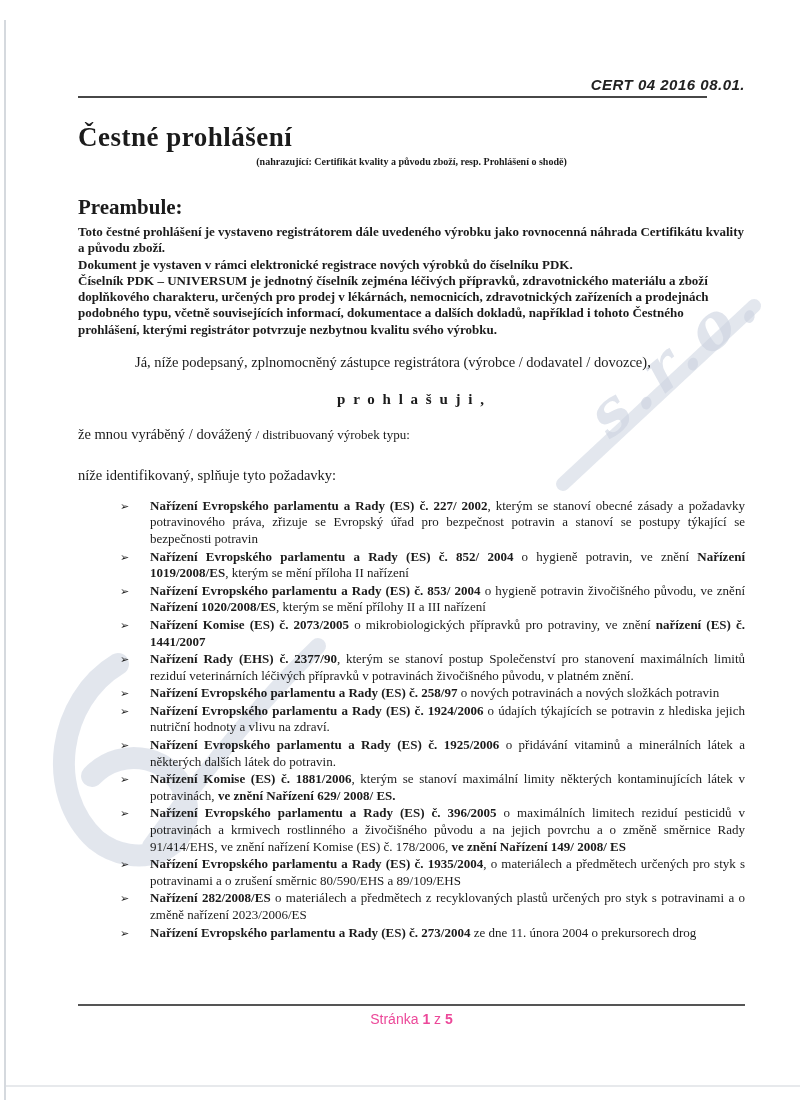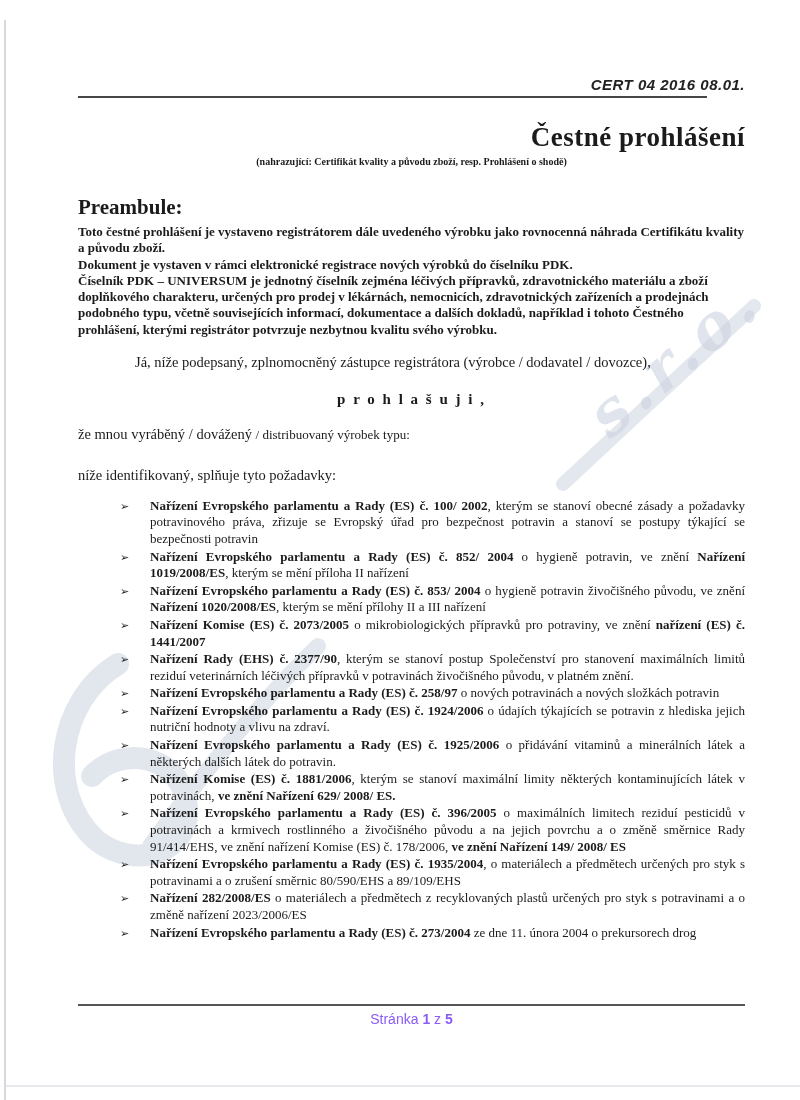--- a/index.html
+++ b/index.html
@@ -9,21 +9,21 @@
   }
   .scan-edge-left{position:absolute;left:4px;top:20px;bottom:0;width:2px;background:#d5d9de;}
   .scan-edge-bottom{position:absolute;left:6px;right:0;top:1085px;height:2px;background:#e7e9ec;}
   .watermark{position:absolute;left:0;top:0;width:800px;height:1100px;pointer-events:none;}
   .content{position:absolute;left:78px;top:0;width:667px;margin-top:40px;}
   .doc-code{
     margin-top:36px;text-align:right;font-family:"Liberation Sans",sans-serif;
     font-style:italic;font-weight:600;font-size:15px;letter-spacing:.5px;color:#222;
   }
   .header-rule{height:2px;background:#474747;margin-top:3px;margin-right:38px;}
-  .doc-title{margin-top:24px;text-align:right;font-weight:bold;font-size:27px;letter-spacing:.5px;}
+  .doc-title{margin-top:24px;text-align:left;font-weight:bold;font-size:27px;letter-spacing:.5px;}
   .doc-subtitle{margin-top:3px;text-align:center;font-weight:bold;font-size:10px;}
   .preambule-heading{margin-top:28px;font-weight:bold;font-size:21px;}
   .preambule-text{margin-top:4px;font-weight:bold;font-size:13px;line-height:1.25;}
   .preambule-text p{margin:0;}
   .intro-line{margin-top:16px;font-size:14.5px;text-indent:57px;}
   .verb-line{margin-top:20px;text-align:center;font-weight:bold;font-size:15px;letter-spacing:2px;}
   .product-intro{margin-top:18px;font-size:14.5px;}
   .product-intro .small{font-size:13px;}
   .product-line{margin-top:6px;text-align:center;font-size:16px;}
   .product-term{
@@ -33,21 +33,21 @@
   .product-comma{font-weight:bold;}
   .requirements-intro{margin-top:24px;font-size:14.5px;}
   ul.regulations{list-style:none;margin:14px 0 0 0;padding:0;font-size:13px;line-height:16.6px;}
   ul.regulations li{position:relative;padding-left:72px;text-align:justify;margin:0 0 1px 0;}
   ul.regulations .bullet{position:absolute;left:42px;top:0;font-size:11px;}
   ul.regulations .b{font-weight:bold;}
   .footer{position:absolute;left:78px;top:1004px;width:667px;}
   .footer-rule{height:2px;background:#555;}
   .footer-text{
     margin-top:5px;text-align:center;font-family:"Liberation Sans",sans-serif;
-    font-size:14px;color:#8b5cf6;
+    font-size:14px;color:#ec4899;
   }
   .footer-text .b{font-weight:bold;}
 </style>
 </head>
 <body>
 
 <div class="page">
 
   <div class="scan-edge-left"></div>
   <div class="scan-edge-bottom"></div>
@@ -79,21 +79,21 @@
     <div class="intro-line">Já, níže podepsaný, zplnomocněný zástupce registrátora (výrobce / dodavatel / dovozce),</div>
 
     <div class="verb-line">p r o h l a š u j i ,</div>
 
     <div class="product-intro"><span>že mnou vyráběný / dovážený </span><span class="small">/ distribuovaný výrobek typu:</span></div>
 
 
     <div class="requirements-intro">níže identifikovaný, splňuje tyto požadavky:</div>
 
     <ul class="regulations">
-        <li><span class="bullet">➢</span><span><span class="b">Nařízení Evropského parlamentu a Rady (ES) č. 100/ 2002</span><span>, kterým se stanoví obecné zásady a požadavky potravinového práva, zřizuje se Evropský úřad pro bezpečnost potravin a stanoví se postupy týkající se bezpečnosti potravin</span></span></li>
+        <li><span class="bullet">➢</span><span><span class="b">Nařízení Evropského parlamentu a Rady (ES) č. 227/ 2002</span><span>, kterým se stanoví obecné zásady a požadavky potravinového práva, zřizuje se Evropský úřad pro bezpečnost potravin a stanoví se postupy týkající se bezpečnosti potravin</span></span></li>
         <li><span class="bullet">➢</span><span><span class="b">Nařízení Evropského parlamentu a Rady (ES) č. 852/ 2004</span><span> o hygieně potravin, ve znění </span><span class="b">Nařízení 1019/2008/ES</span><span>, kterým se mění příloha II nařízení</span></span></li>
         <li><span class="bullet">➢</span><span><span class="b">Nařízení Evropského parlamentu a Rady (ES) č. 853/ 2004</span><span> o hygieně potravin živočišného původu, ve znění </span><span class="b">Nařízení 1020/2008/ES</span><span>, kterým se mění přílohy II a III nařízení</span></span></li>
         <li><span class="bullet">➢</span><span><span class="b">Nařízení Komise (ES) č. 2073/2005</span><span> o mikrobiologických přípravků pro potraviny, ve znění </span><span class="b">nařízení (ES) č. 1441/2007</span></span></li>
         <li><span class="bullet">➢</span><span><span class="b">Nařízení Rady (EHS) č. 2377/90</span><span>, kterým se stanoví postup Společenství pro stanovení maximálních limitů reziduí veterinárních léčivých přípravků v potravinách živočišného původu, v platném znění.</span></span></li>
         <li><span class="bullet">➢</span><span><span class="b">Nařízení Evropského parlamentu a Rady (ES) č. 258/97</span><span> o nových potravinách a nových složkách potravin</span></span></li>
         <li><span class="bullet">➢</span><span><span class="b">Nařízení Evropského parlamentu a Rady (ES) č. 1924/2006</span><span> o údajích týkajících se potravin z hlediska jejich nutriční hodnoty a vlivu na zdraví.</span></span></li>
         <li><span class="bullet">➢</span><span><span class="b">Nařízení Evropského parlamentu a Rady (ES) č. 1925/2006</span><span> o přidávání vitaminů a minerálních látek a některých dalších látek do potravin.</span></span></li>
         <li><span class="bullet">➢</span><span><span class="b">Nařízení Komise (ES) č. 1881/2006</span><span>, kterým se stanoví maximální limity některých kontaminujících látek v potravinách, </span><span class="b">ve znění Nařízení 629/ 2008/ ES.</span></span></li>
         <li><span class="bullet">➢</span><span><span class="b">Nařízení Evropského parlamentu a Rady (ES) č. 396/2005</span><span> o maximálních limitech reziduí pesticidů v potravinách a krmivech rostlinného a živočišného původu a na jejich povrchu a o změně směrnice Rady 91/414/EHS, ve znění nařízení Komise (ES) č. 178/2006, </span><span class="b">ve znění Nařízení 149/ 2008/ ES</span></span></li>
         <li><span class="bullet">➢</span><span><span class="b">Nařízení Evropského parlamentu a Rady (ES) č. 1935/2004</span><span>, o materiálech a předmětech určených pro styk s potravinami a o zrušení směrnic 80/590/EHS a 89/109/EHS</span></span></li>

